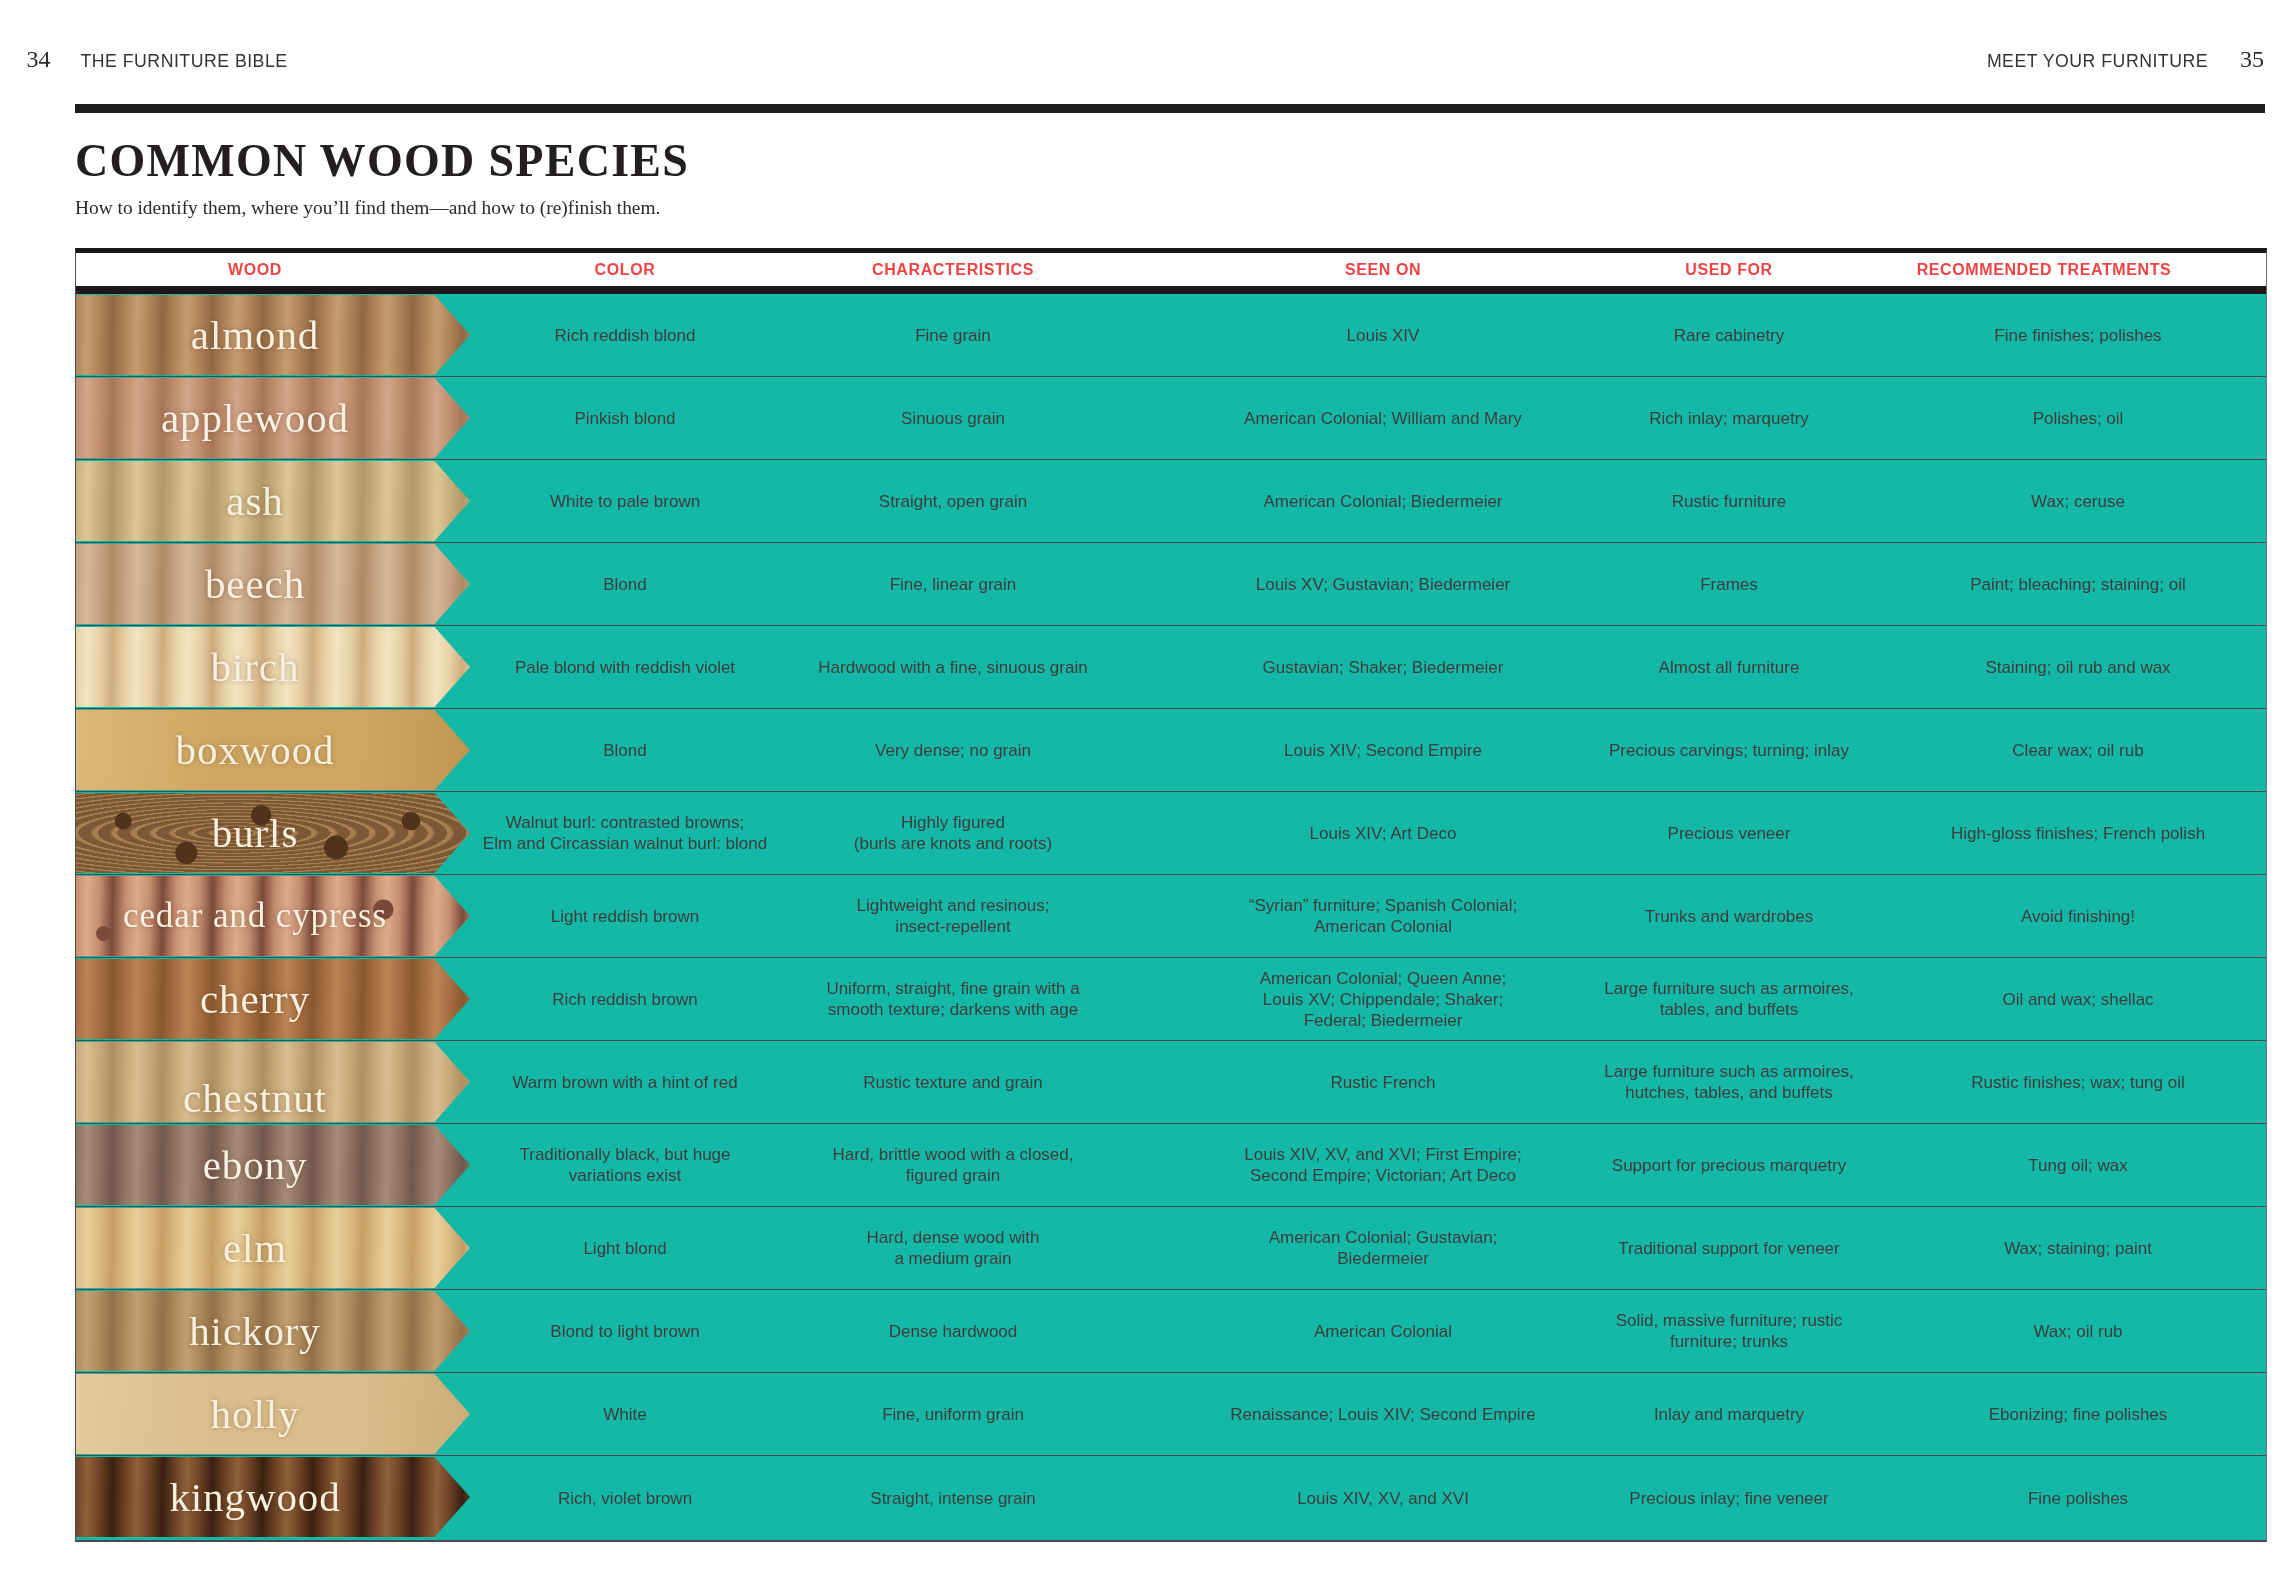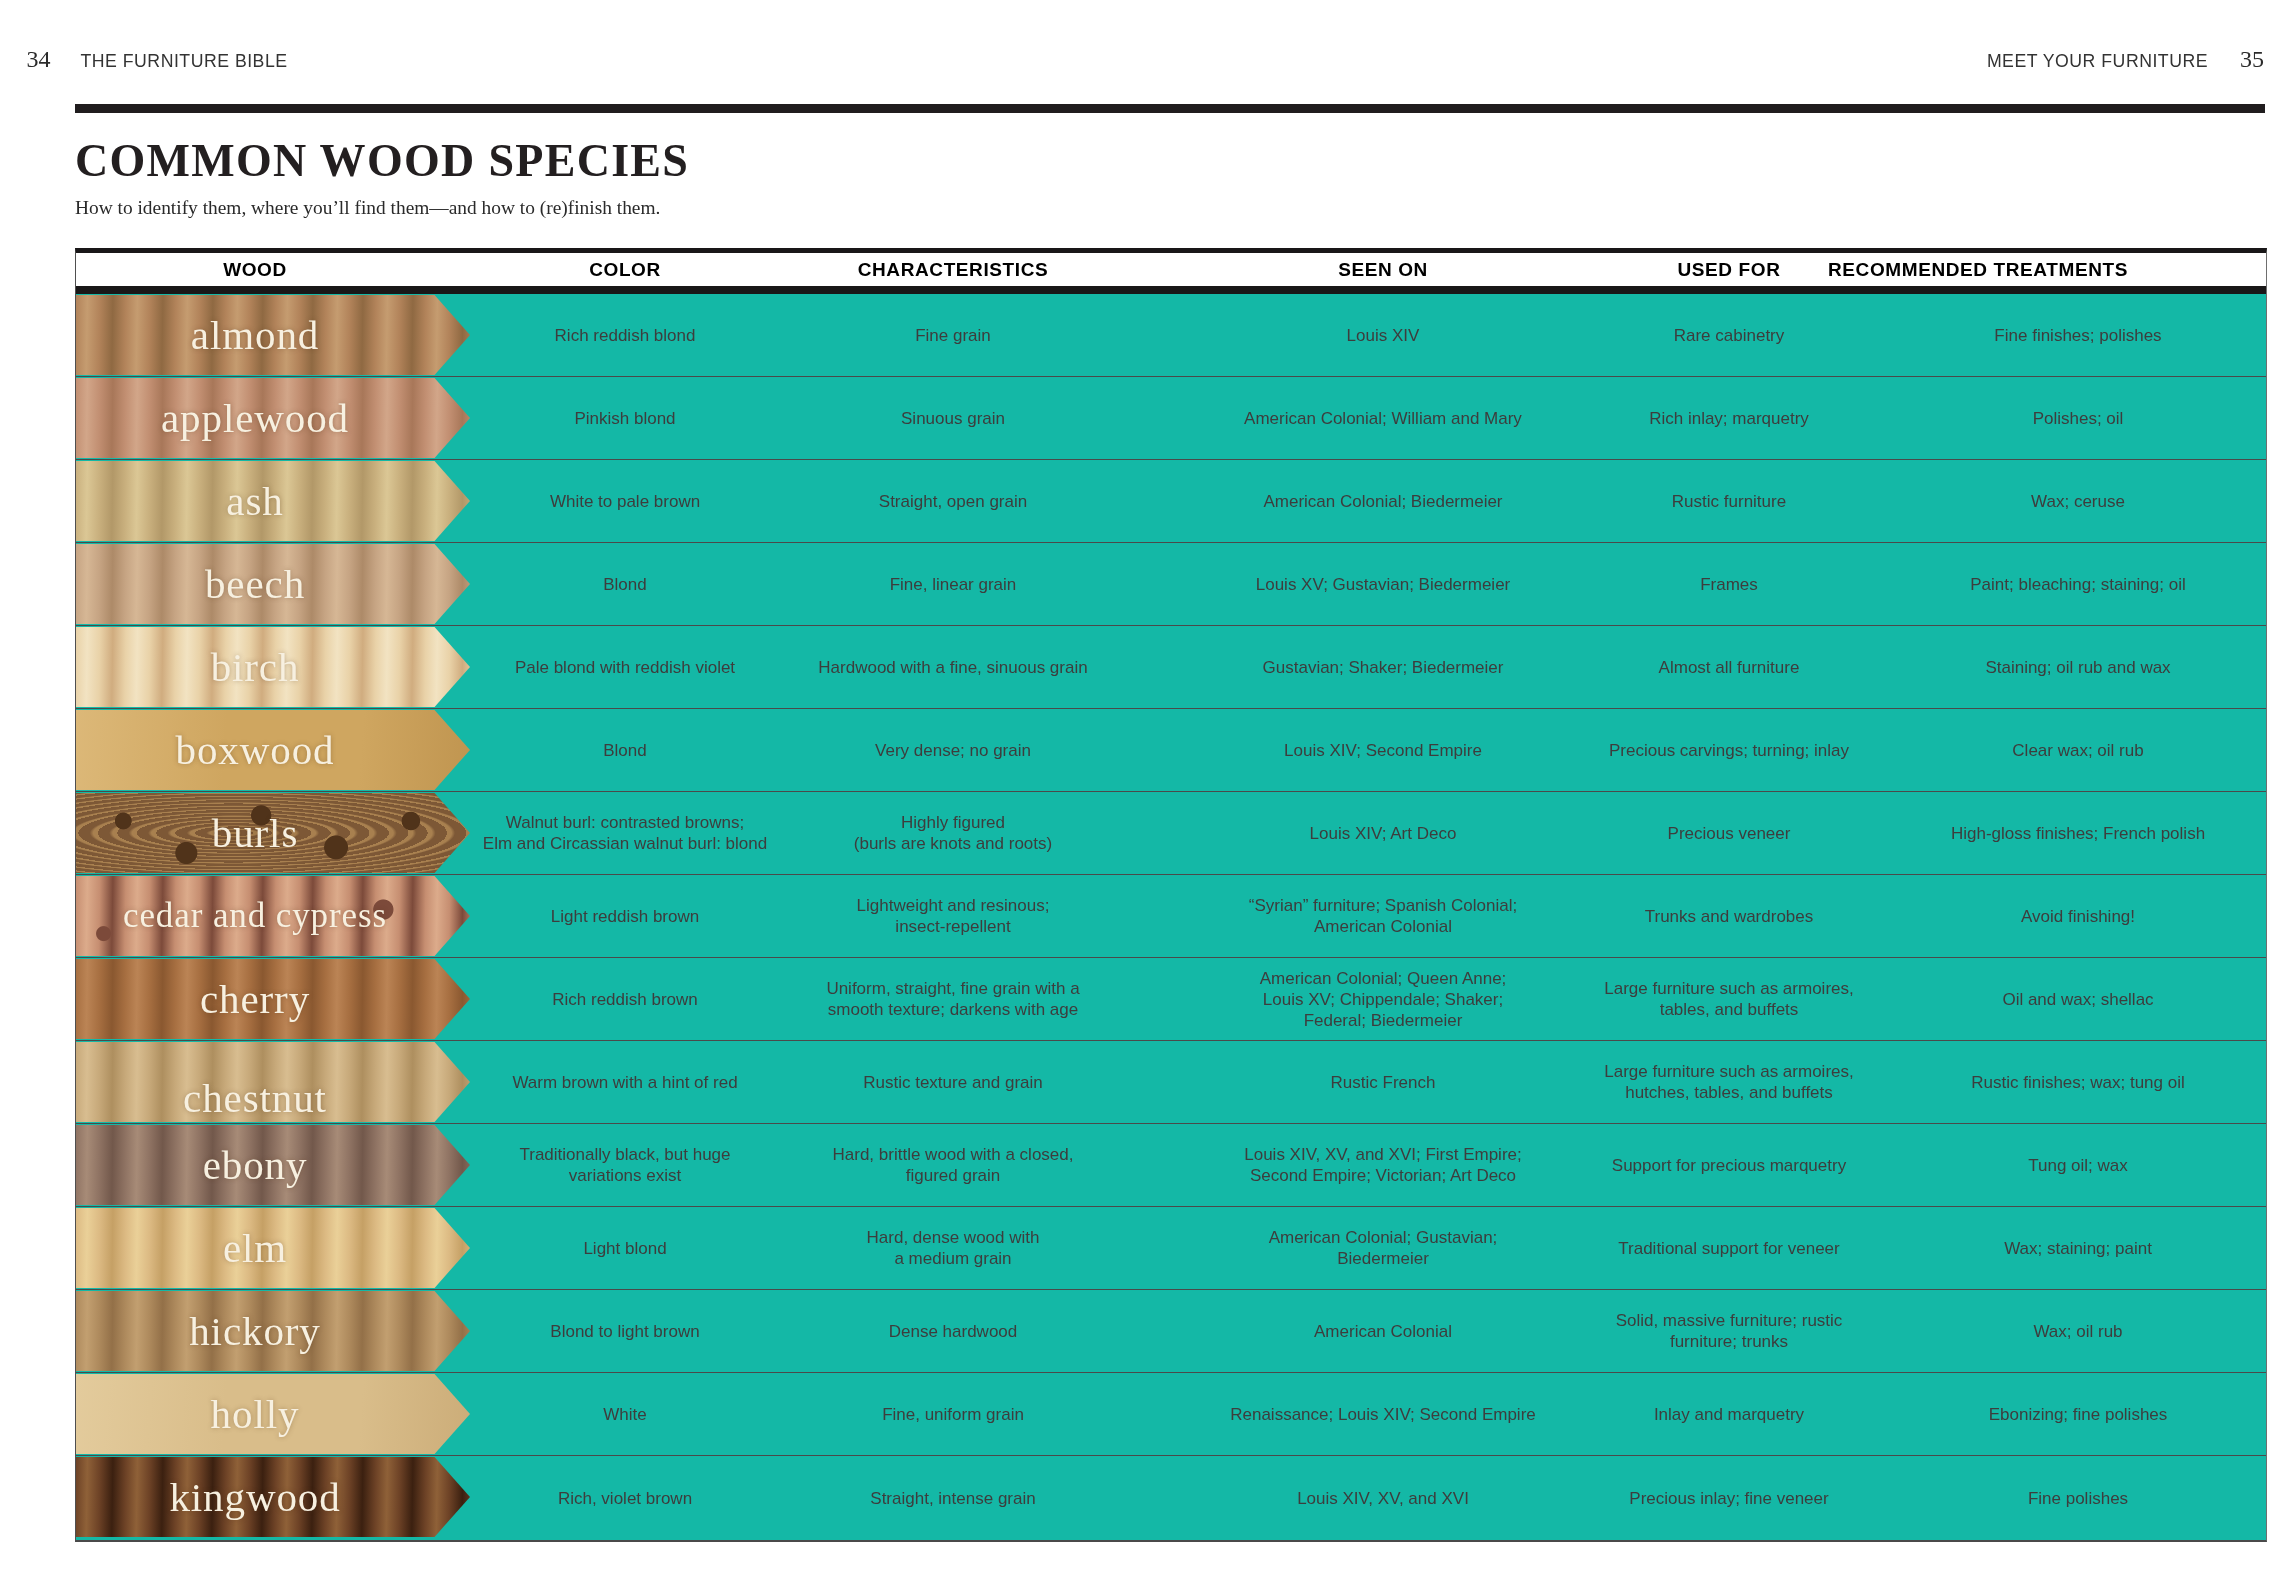--- a/index.html
+++ b/index.html
@@ -18,23 +18,23 @@
   .sec-title{position:absolute;left:75px;top:134px;font-family:"Liberation Serif",serif;
     font-weight:bold;font-size:46px;letter-spacing:1.3px;color:#231f20;}
   .sec-sub{position:absolute;left:75px;top:197px;font-family:"Liberation Serif",serif;
     font-size:19.4px;color:#2a2a2a;}
   
   .wood-table{position:absolute;left:75px;top:248px;width:2190px;
     border-top:5.3px solid #191718;border-bottom:2.6px solid #4a4a4a;
     border-left:1.8px solid #4f4f4f;border-right:1.8px solid #6e6e6e;background:#fff;}
   .thead{position:relative;height:33px;border-bottom:8.8px solid #191718;background:#fff;}
   .th{position:absolute;top:50%;transform:translate(-50%,-50%);font-weight:bold;
-    font-size:19px;letter-spacing:0.6px;color:#000000;white-space:nowrap;}
+    font-size:16px;letter-spacing:0.6px;color:#ef4444;white-space:nowrap;}
   .th-wood{left:179px}.th-color{left:549px}.th-char{left:877px}
-  .th-seen{left:1307px}.th-used{left:1653px}.th-treat{left:1902px}
+  .th-seen{left:1307px}.th-used{left:1653px}.th-treat{left:1968px}
   .trow{position:relative;height:82px;border-bottom:1.8px solid #4a4a4a;background:#14b8a6;}
   .trow:last-child{border-bottom:none;height:84px;}
   .banner{position:absolute;left:0;top:0.9px;width:394px;height:80px;
     clip-path:polygon(0 0,91% 0,100% 50%,91% 100%,0 100%);
     display:flex;align-items:center;}
   .wood-name{width:358px;text-align:center;font-family:"Liberation Serif",serif;
     font-size:41px;letter-spacing:0.9px;color:#f7f0e0;text-shadow:0 0 5.3px rgba(80,50,20,.35);}
   .wood-name.long{font-size:35px;}
   .cell{position:absolute;top:50%;transform:translate(-50%,-50%);text-align:center;
     font-size:17px;line-height:21px;color:#3d3d3d;white-space:pre-line;width:max-content;max-width:477px;}

